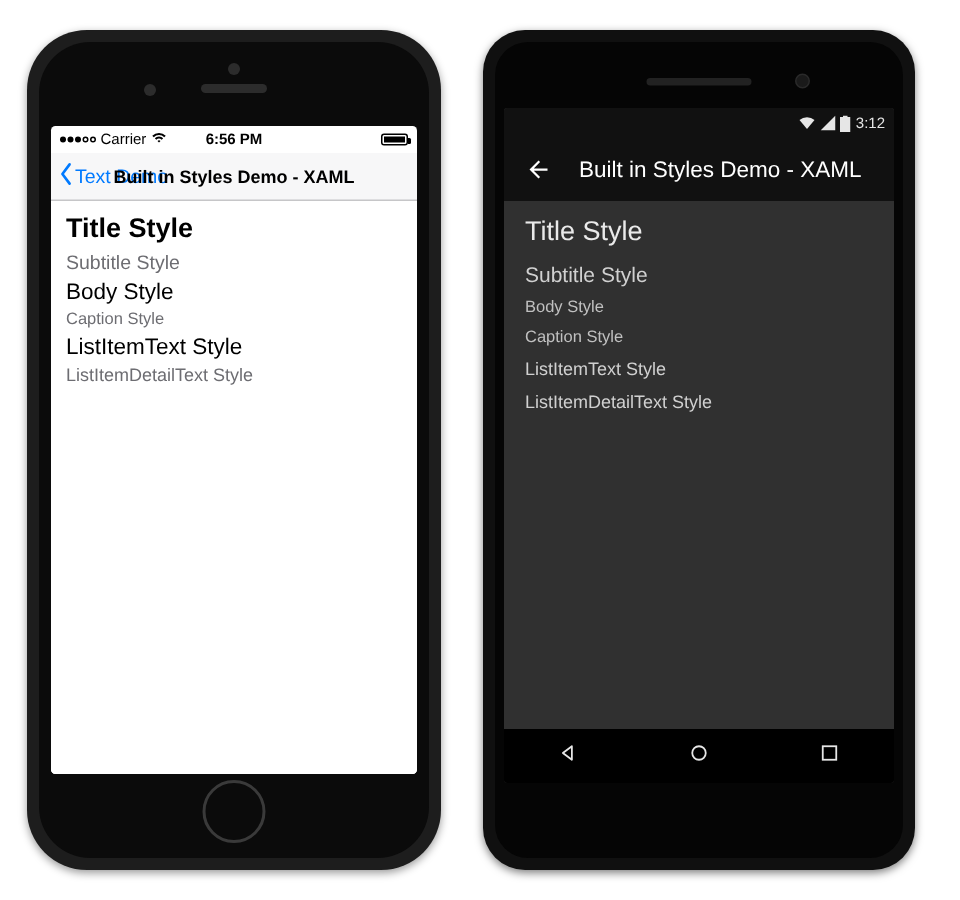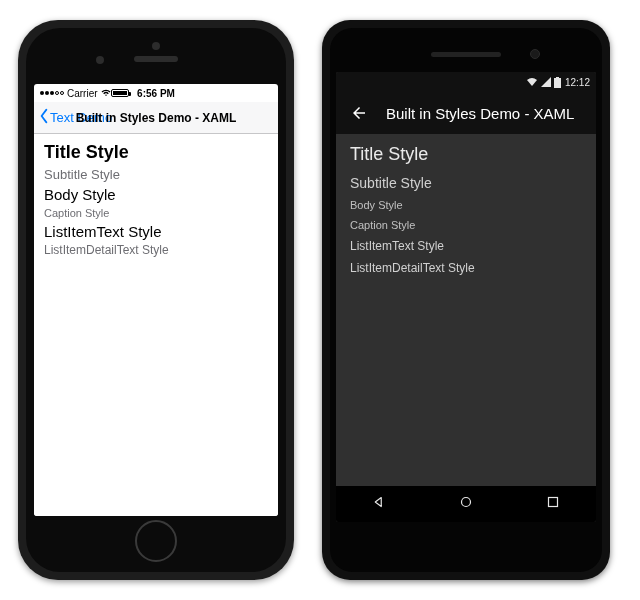--- a/index.html
+++ b/index.html
@@ -67,21 +67,21 @@
     background: #ffffff;
     border-radius: 3px;
     overflow: hidden;
     display: flex;
     flex-direction: column;
   }
   .ios-statusbar {
     height: 18px;
     font-size: 10px;
     display: flex;
-    justify-content: flex-start;
+    justify-content: space-between;
     align-items: center;
     padding: 0 6px;
     color: #000;
     border-bottom: 0;
   }
   .ios-statusbar .center { position: absolute; left: 50%; transform: translateX(-50%); font-weight: 600; }
   .ios-status-left { display: flex; align-items: center; gap: 3px; }
   .ios-dots { display: flex; gap: 1px; }
   .ios-dots span { width: 4px; height: 4px; border-radius: 50%; background: #000; display: inline-block; }
   .ios-dots span.empty { background: transparent; border: 0.5px solid #000; }
@@ -297,21 +297,21 @@
                   <path d="M0 10 L10 10 L10 0 Z" fill="#e6e6e6"></path>
                 </svg>
             </span>
             <span class="and-batt">
               <svg width="7" height="11" viewBox="0 0 7 11">
                   <rect x="0" y="1" width="7" height="10" fill="#e6e6e6"></rect>
                   <rect x="2" y="0" width="3" height="1.5" fill="#e6e6e6"></rect>
                 </svg>
             </span>
           </span>
-          <span>12:12</span>
+          <span>3:12</span>
         </div>
 
         <div class="and-appbar">
           <span class="and-back-arrow">
             <svg viewBox="0 0 24 24">
                 <path d="M20 11H7.8l5.6-5.6L12 4l-8 8 8 8 1.4-1.4L7.8 13H20z" fill="#fff"></path>
               </svg>
           </span>
           <span>Built in Styles Demo - XAML</span>
         </div>

